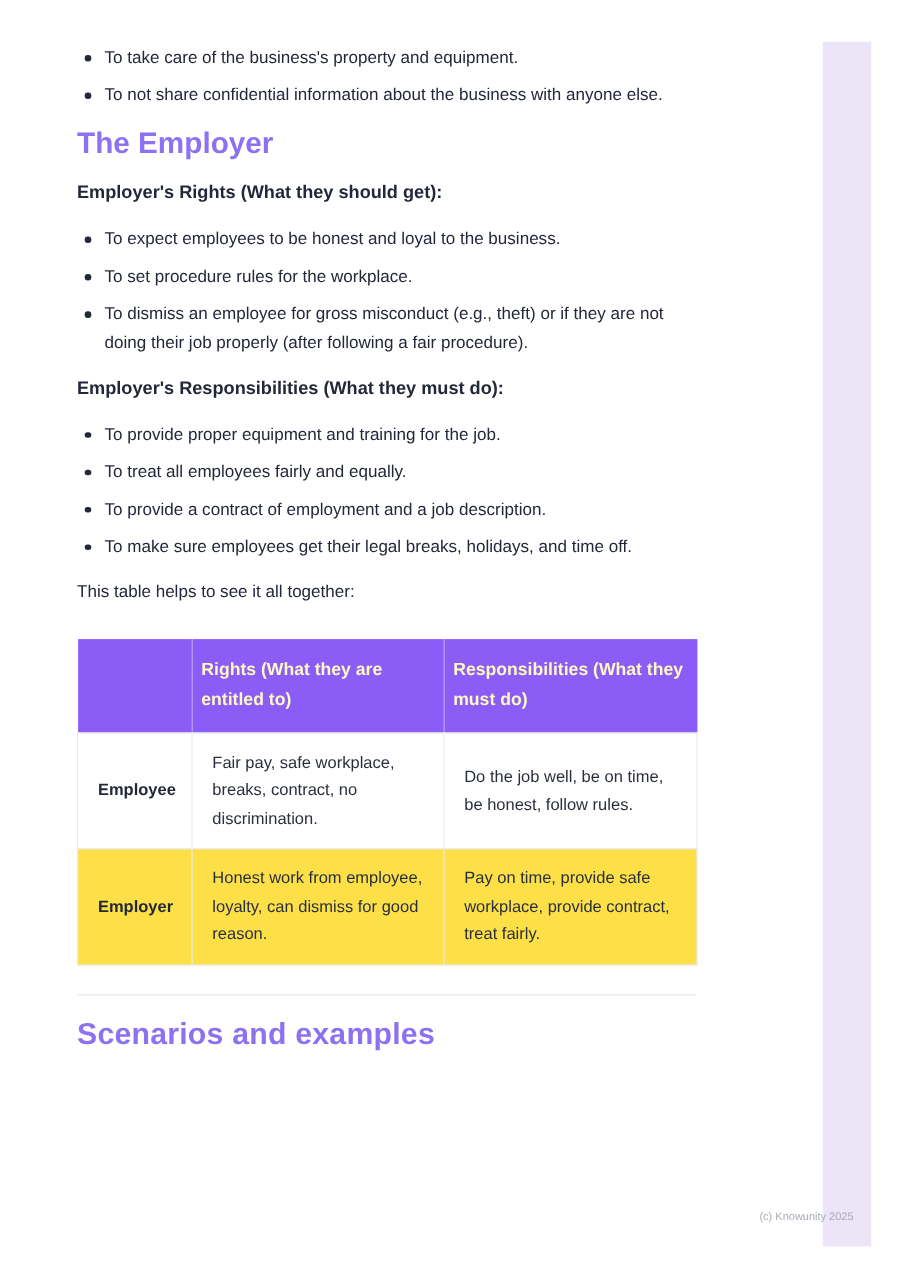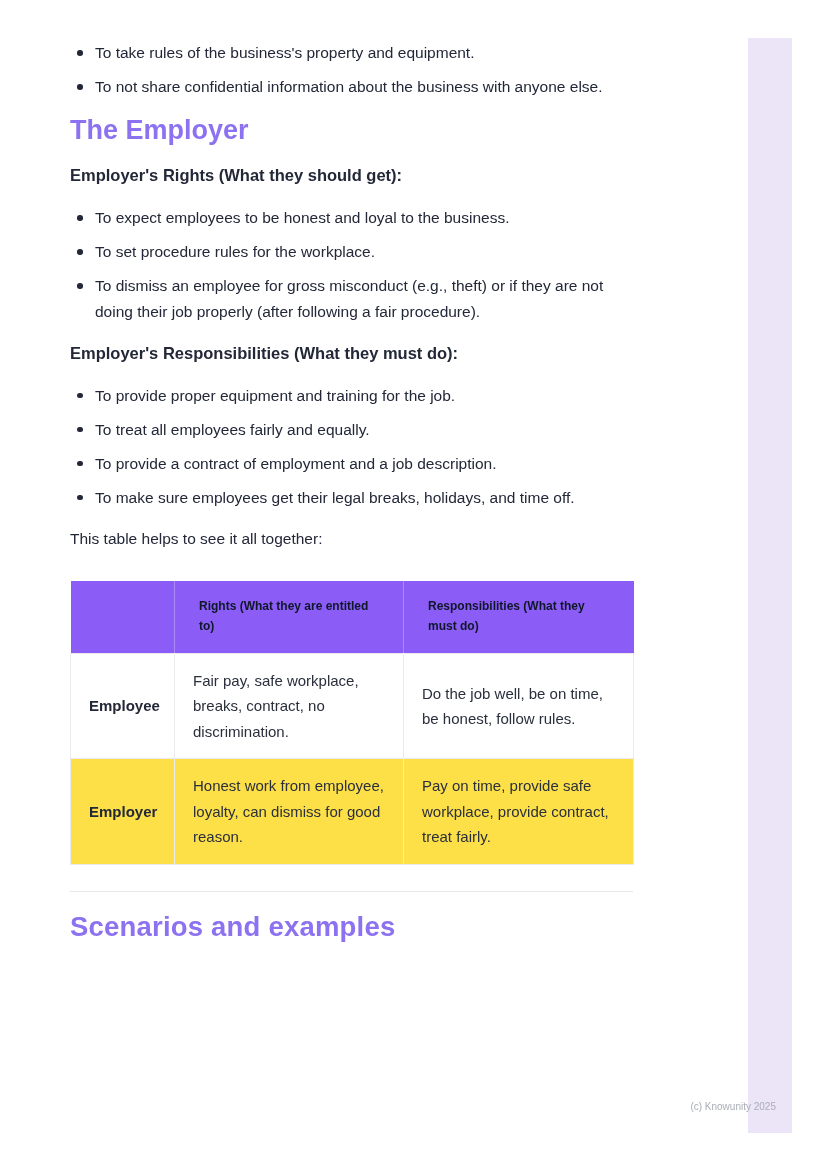--- a/index.html
+++ b/index.html
@@ -76,26 +76,26 @@
     border-collapse: collapse;
     table-layout: fixed;
     width: 563px;
     margin-top: 30px;
   }
   table.rr-table col.c1 { width: 104px; }
   table.rr-table col.c2 { width: 229px; }
   table.rr-table col.c3 { width: 230px; }
   table.rr-table thead th {
     background: var(--table-header-bg, #8b5cf6);
-    color: #0f172a;
-    font-size: 12px;
+    color: #fef9c3;
+    font-size: 16px;
     font-weight: 700;
     text-align: left;
     vertical-align: middle;
-    padding: 16px 24px;
+    padding: 16px 8px;
     line-height: 1.65;
   }
   table.rr-table thead th + th {
     border-left: 1px solid rgba(255,255,255,0.28);
   }
   table.rr-table tbody td {
     border: 1px solid #e9e9ee;
     font-size: 15px;
     line-height: 1.7;
     color: #2a2f3c;
@@ -137,21 +137,21 @@
 </head>
 <body>
 
 <div class="page">
 
   <div class="scroll-strip"></div>
 
   <div class="content">
 
     <ul class="bullets">
-      <li>To take rules of the business's property and equipment.</li>
+      <li>To take care of the business's property and equipment.</li>
       <li>To not share confidential information about the business with anyone else.</li>
     </ul>
 
     <h2 class="section-heading">The Employer</h2>
 
     <p class="subheading">Employer's Rights (What they should get):</p>
 
     <ul class="bullets">
       <li>To expect employees to be honest and loyal to the business.</li>
       <li>To set procedure rules for the workplace.</li>

